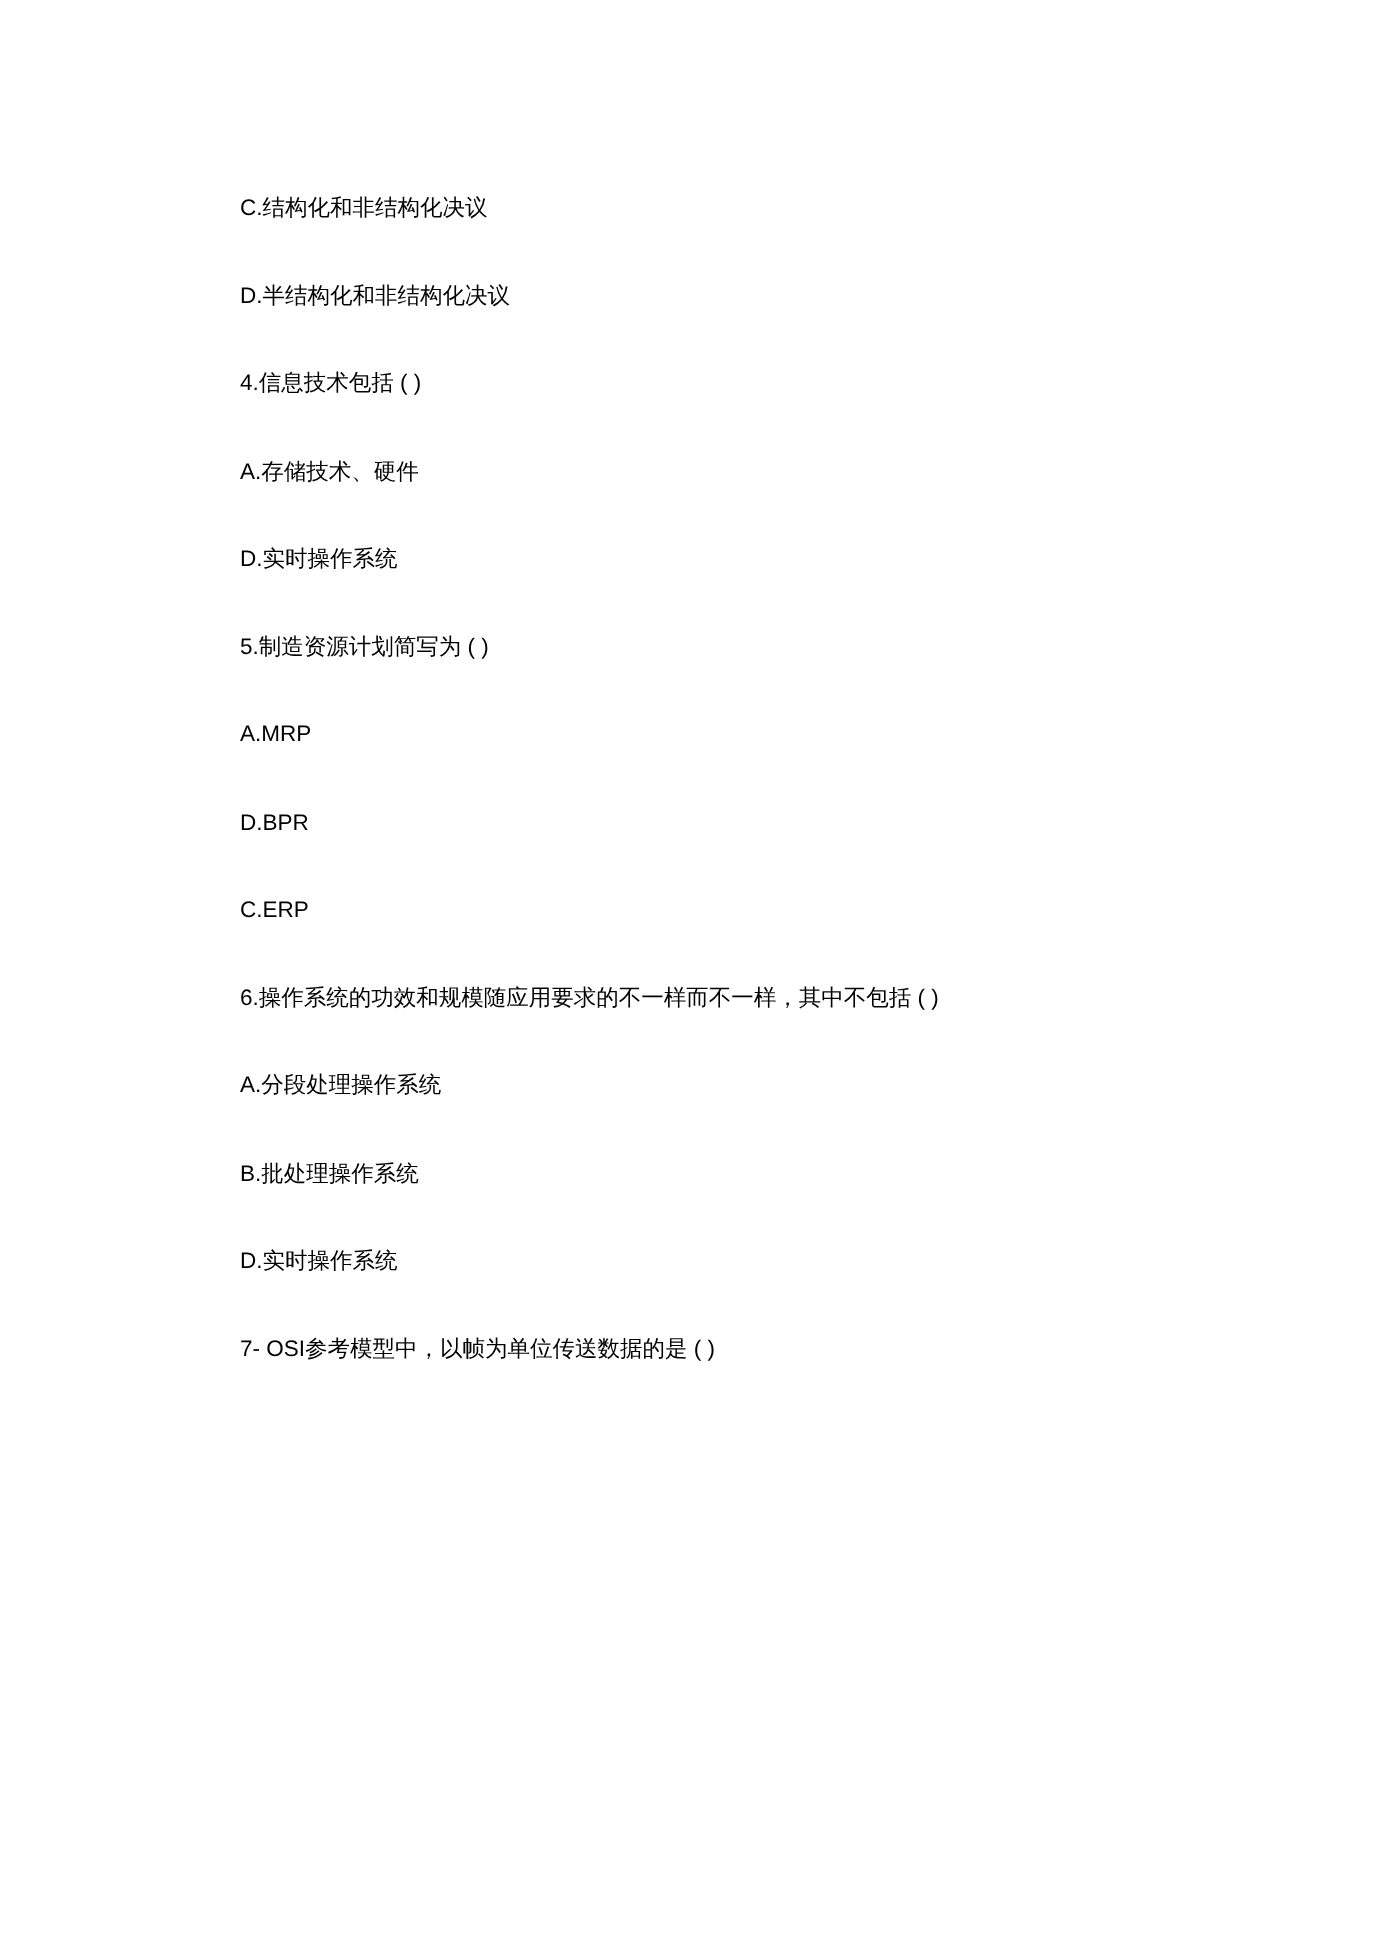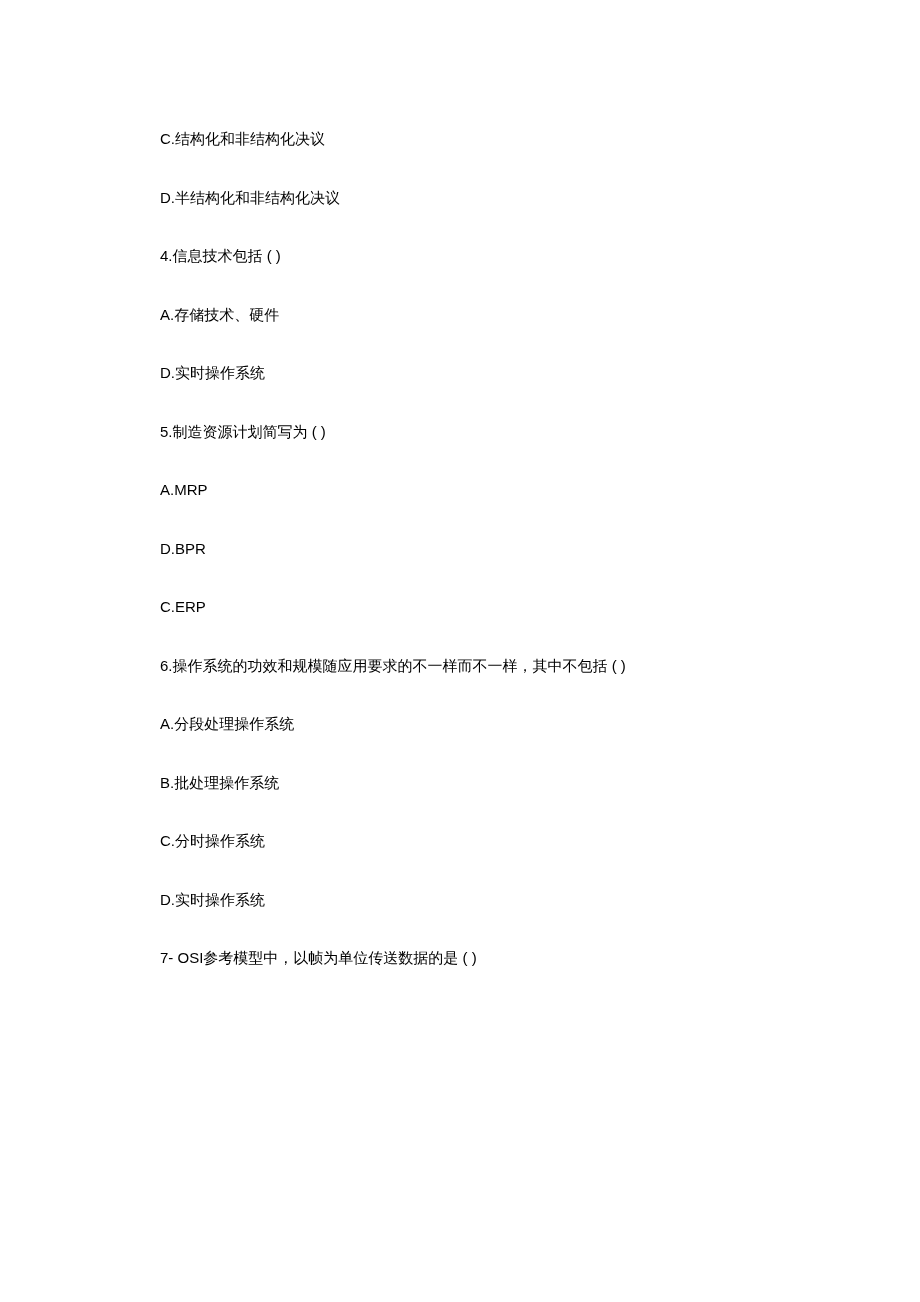--- a/index.html
+++ b/index.html
@@ -31,16 +31,15 @@
   <div class="item">4.信息技术包括 ( )</div>
   <div class="item">A.存储技术、硬件</div>
   <div class="item">D.实时操作系统</div>
   <div class="item">5.制造资源计划简写为 ( )</div>
   <div class="item">A.MRP</div>
   <div class="item">D.BPR</div>
   <div class="item">C.ERP</div>
   <div class="item">6.操作系统的功效和规模随应用要求的不一样而不一样，其中不包括 ( )</div>
   <div class="item">A.分段处理操作系统</div>
   <div class="item">B.批处理操作系统</div>
-  <div class="item">C.分时操作系统</div>
   <div class="item">D.实时操作系统</div>
   <div class="item">7- OSI参考模型中，以帧为单位传送数据的是 ( )</div>
 </div>
 
 </body></html>

